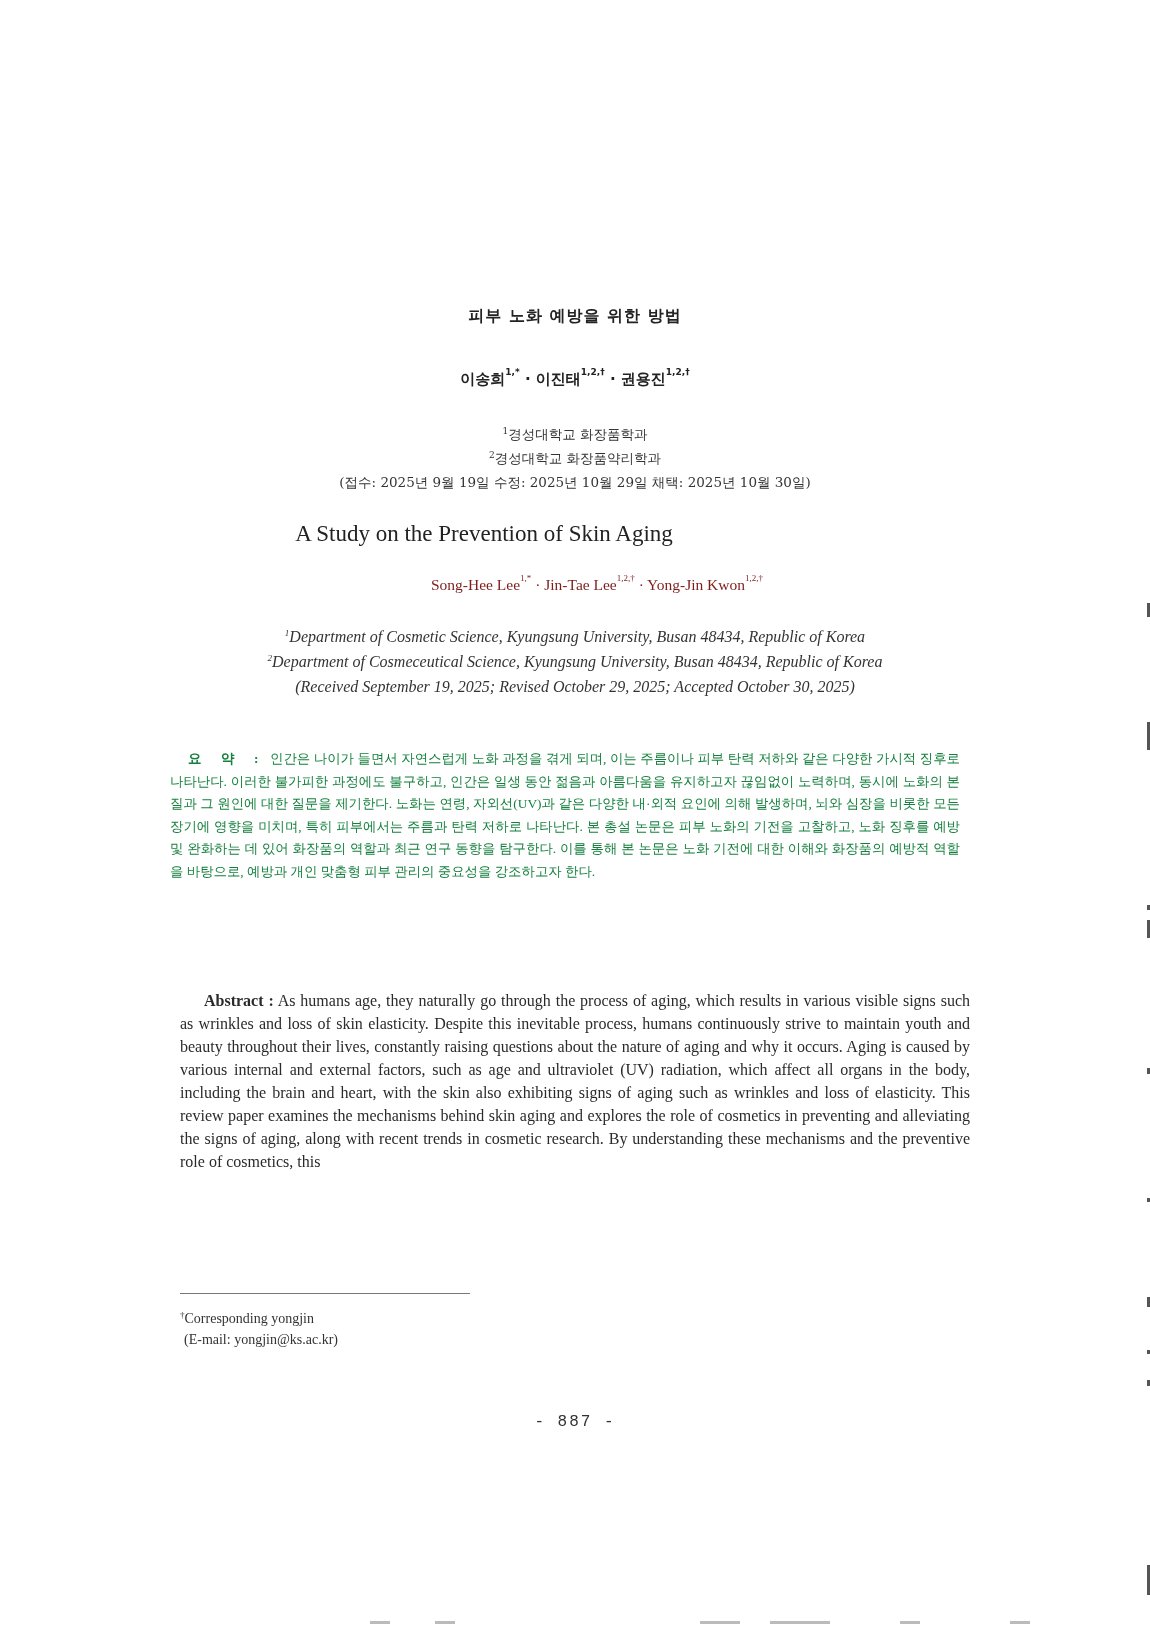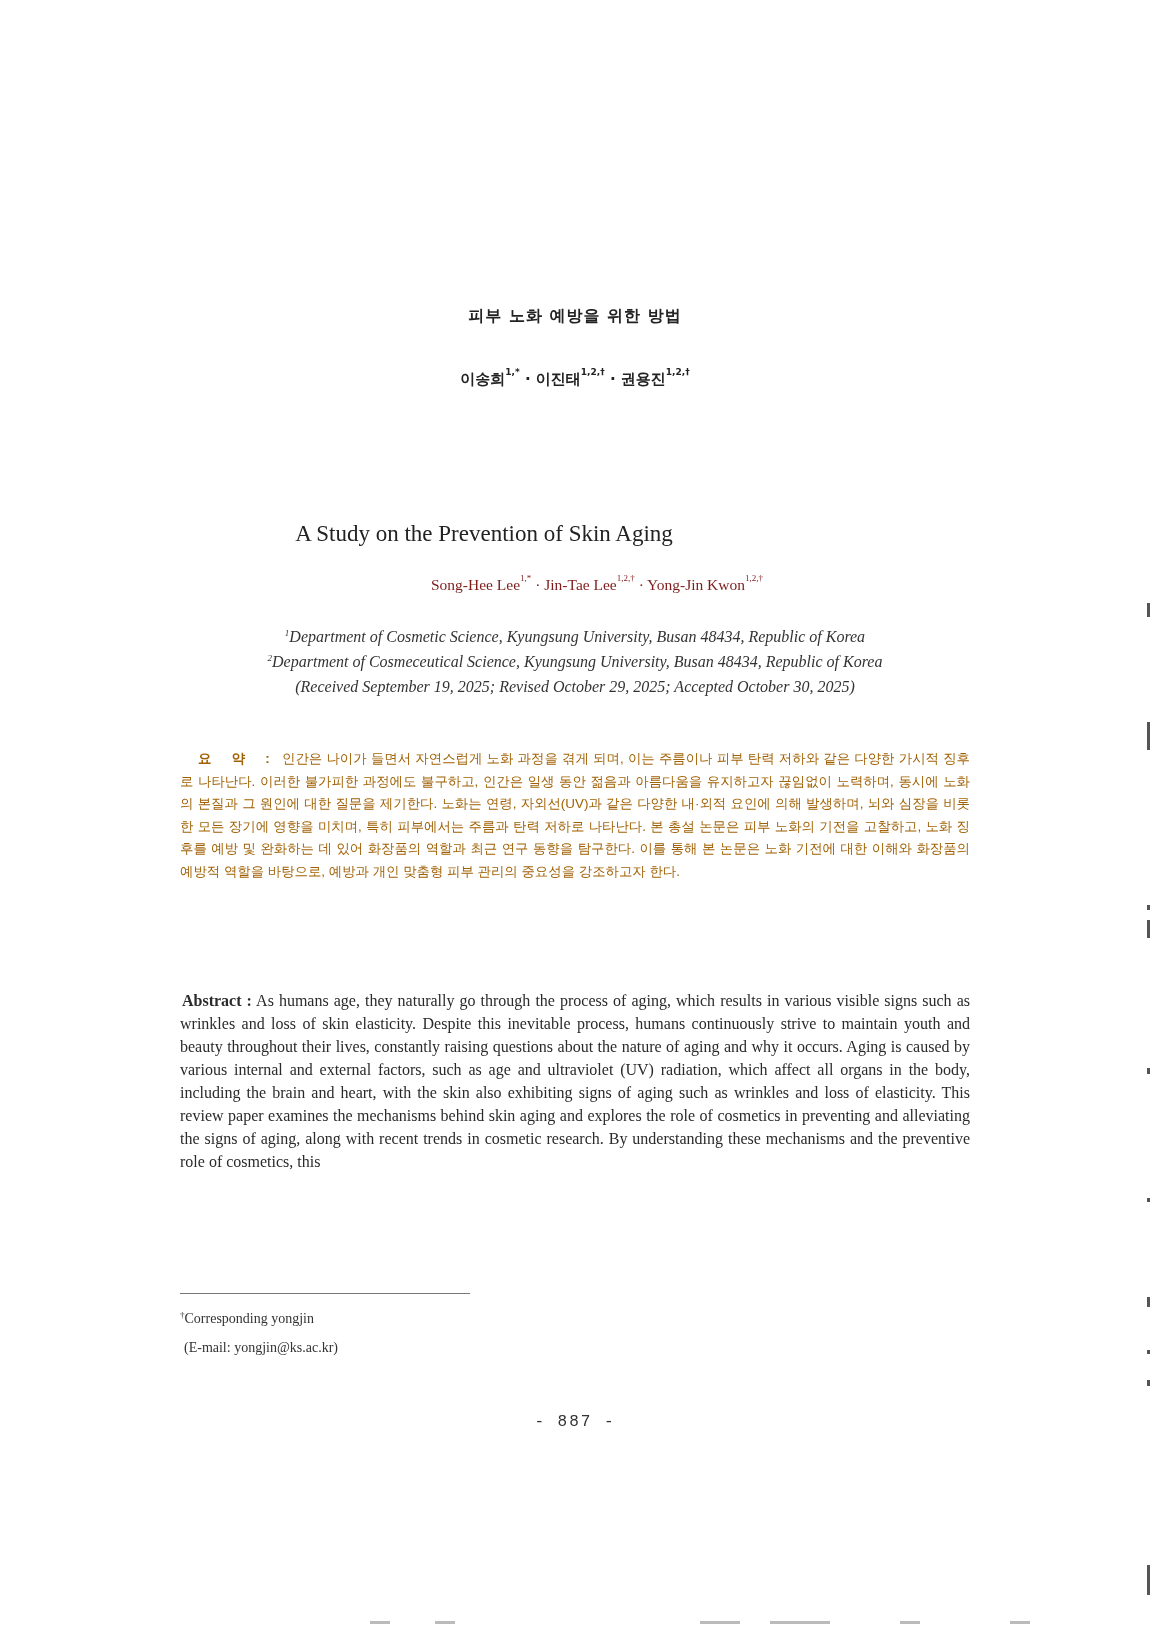--- a/index.html
+++ b/index.html
@@ -18,53 +18,58 @@
   .aff-ko { position: absolute; left: 0; width: 1150px; top: 422px; text-align: center;
             font-family: "DejaVu Serif", serif; font-size: 13.5px; line-height: 24px; color: #333; }
 
   .title-en { position: absolute; left: 0; width: 968px; top: 521px; text-align: center;
               font-size: 23px; color: #222; }
   .authors-en { position: absolute; left: 0; width: 1150px; top: 576px; text-align: center;
                 font-size: 15.5px; color: #7f1d1d; padding-left: 22px; }
   .aff-en { position: absolute; left: 0; width: 1150px; top: 624px; text-align: center;
             font-style: italic; font-size: 16px; line-height: 25px; color: #333; }
 
-  .abstract-ko { position: absolute; left: 180px; width: 790px; top: 748px;
-                 font-family: Liberation Sans, sans-serif; font-size: 13.4px; line-height: 22.6px;
-                 text-align: justify; color: #a16207; }
+  .abstract-ko { position: absolute; left: 170px; width: 790px; top: 748px;
+                 font-family: Liberation Serif, serif; font-size: 13.4px; line-height: 22.6px;
+                 text-align: justify; color: #15803d; }
   .abstract-ko .lbl { font-weight: bold; margin-left: 18px; letter-spacing: 8px; }
   .keywords-ko { position: absolute; left: 180px; width: 790px; top: 966px;
                  font-family: "DejaVu Serif", serif; font-style: italic; font-size: 14px; color: #333; }
 
   .abstract-en { position: absolute; left: 180px; width: 790px; top: 989px;
                  font-size: 16px; line-height: 23px; text-align: justify; color: #2a2a2a; }
-  .abstract-en .lbl { font-weight: bold; margin-left: 2px; }
+  .abstract-en .lbl { font-weight: bold; margin-left: 24px; }
 
   .footnote-rule { position: absolute; left: 180px; top: 1293px; width: 290px; height: 1px; background: #777; }
   .footnote { position: absolute; left: 180px; top: 1308px; font-size: 14px; line-height: 21px; color: #333; }
-  .footnote .email { padding-left: 4px; margin-top: 8px; }
+  .footnote .email { padding-left: 4px; }
 
   .page-number { position: absolute; left: 0; width: 1150px; top: 1413px; text-align: center;
                  font-family: Liberation Mono, monospace; font-size: 16px; color: #333; letter-spacing: 2px; }
 
   .bleed { position: absolute; left: 1147px; width: 3px; background: #555; }
   .bottom-bleed { position: absolute; top: 1621px; height: 3px; background: #bbb; }
 </style>
 </head>
 <body>
 
 <div class="page">
 
 
   <div class="title-ko">피부 노화 예방을 위한 방법</div>
 
   <div class="authors-ko">
     <span>이송희</span><sup>1,*</sup><span> · </span><span>이진태</span><sup>1,2,†</sup><span> · </span><span>권용진</span><sup>1,2,†</sup>
   </div>
 
+  <div class="aff-ko">
+    <div><sup>1</sup><span>경성대학교 화장품학과</span></div>
+    <div><sup>2</sup><span>경성대학교 화장품약리학과</span></div>
+    <div>(접수: 2025년 9월 19일 수정: 2025년 10월 29일 채택: 2025년 10월 30일)</div>
+  </div>
 
   <div class="title-en">A Study on the Prevention of Skin Aging</div>
 
   <div class="authors-en">
     <span>Song-Hee Lee</span><sup>1,*</sup><span> · </span><span>Jin-Tae Lee</span><sup>1,2,†</sup><span> · </span><span>Yong-Jin Kwon</span><sup>1,2,†</sup>
   </div>
 
   <div class="aff-en">
     <div><sup>1</sup><span>Department of Cosmetic Science, Kyungsung University, Busan 48434, Republic of Korea</span></div>
     <div><sup>2</sup><span>Department of Cosmeceutical Science, Kyungsung University, Busan 48434, Republic of Korea</span></div>

